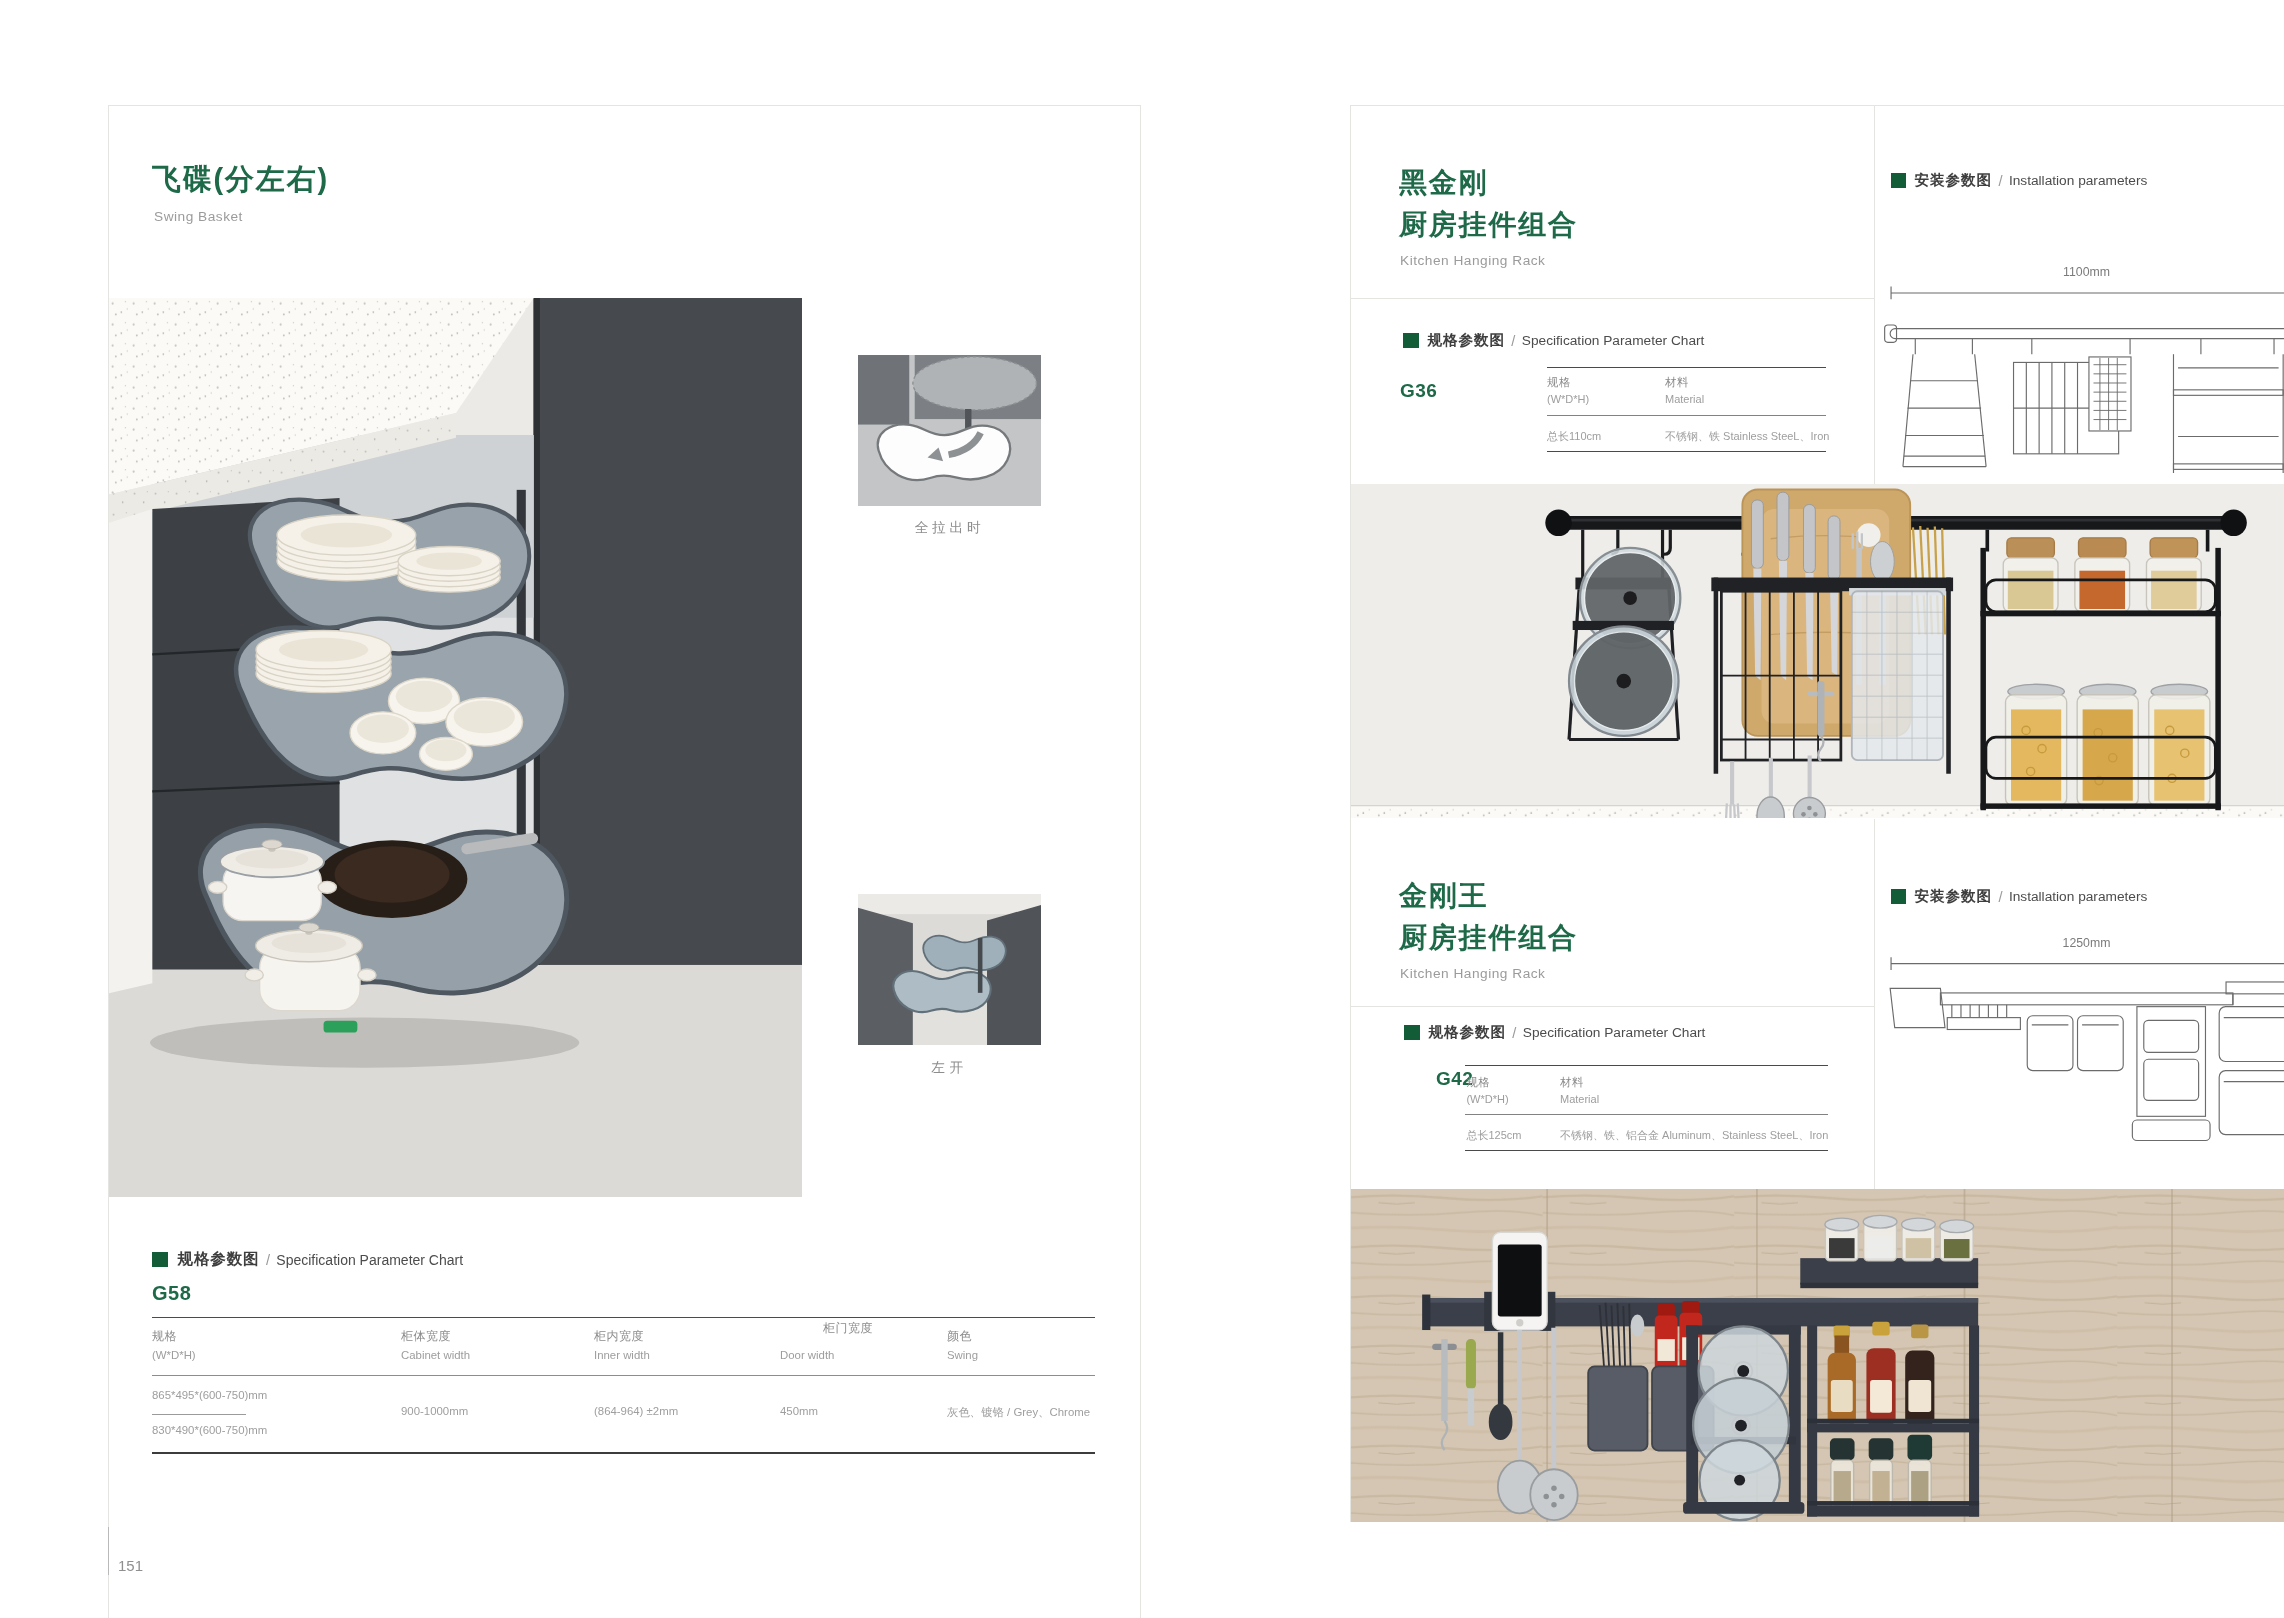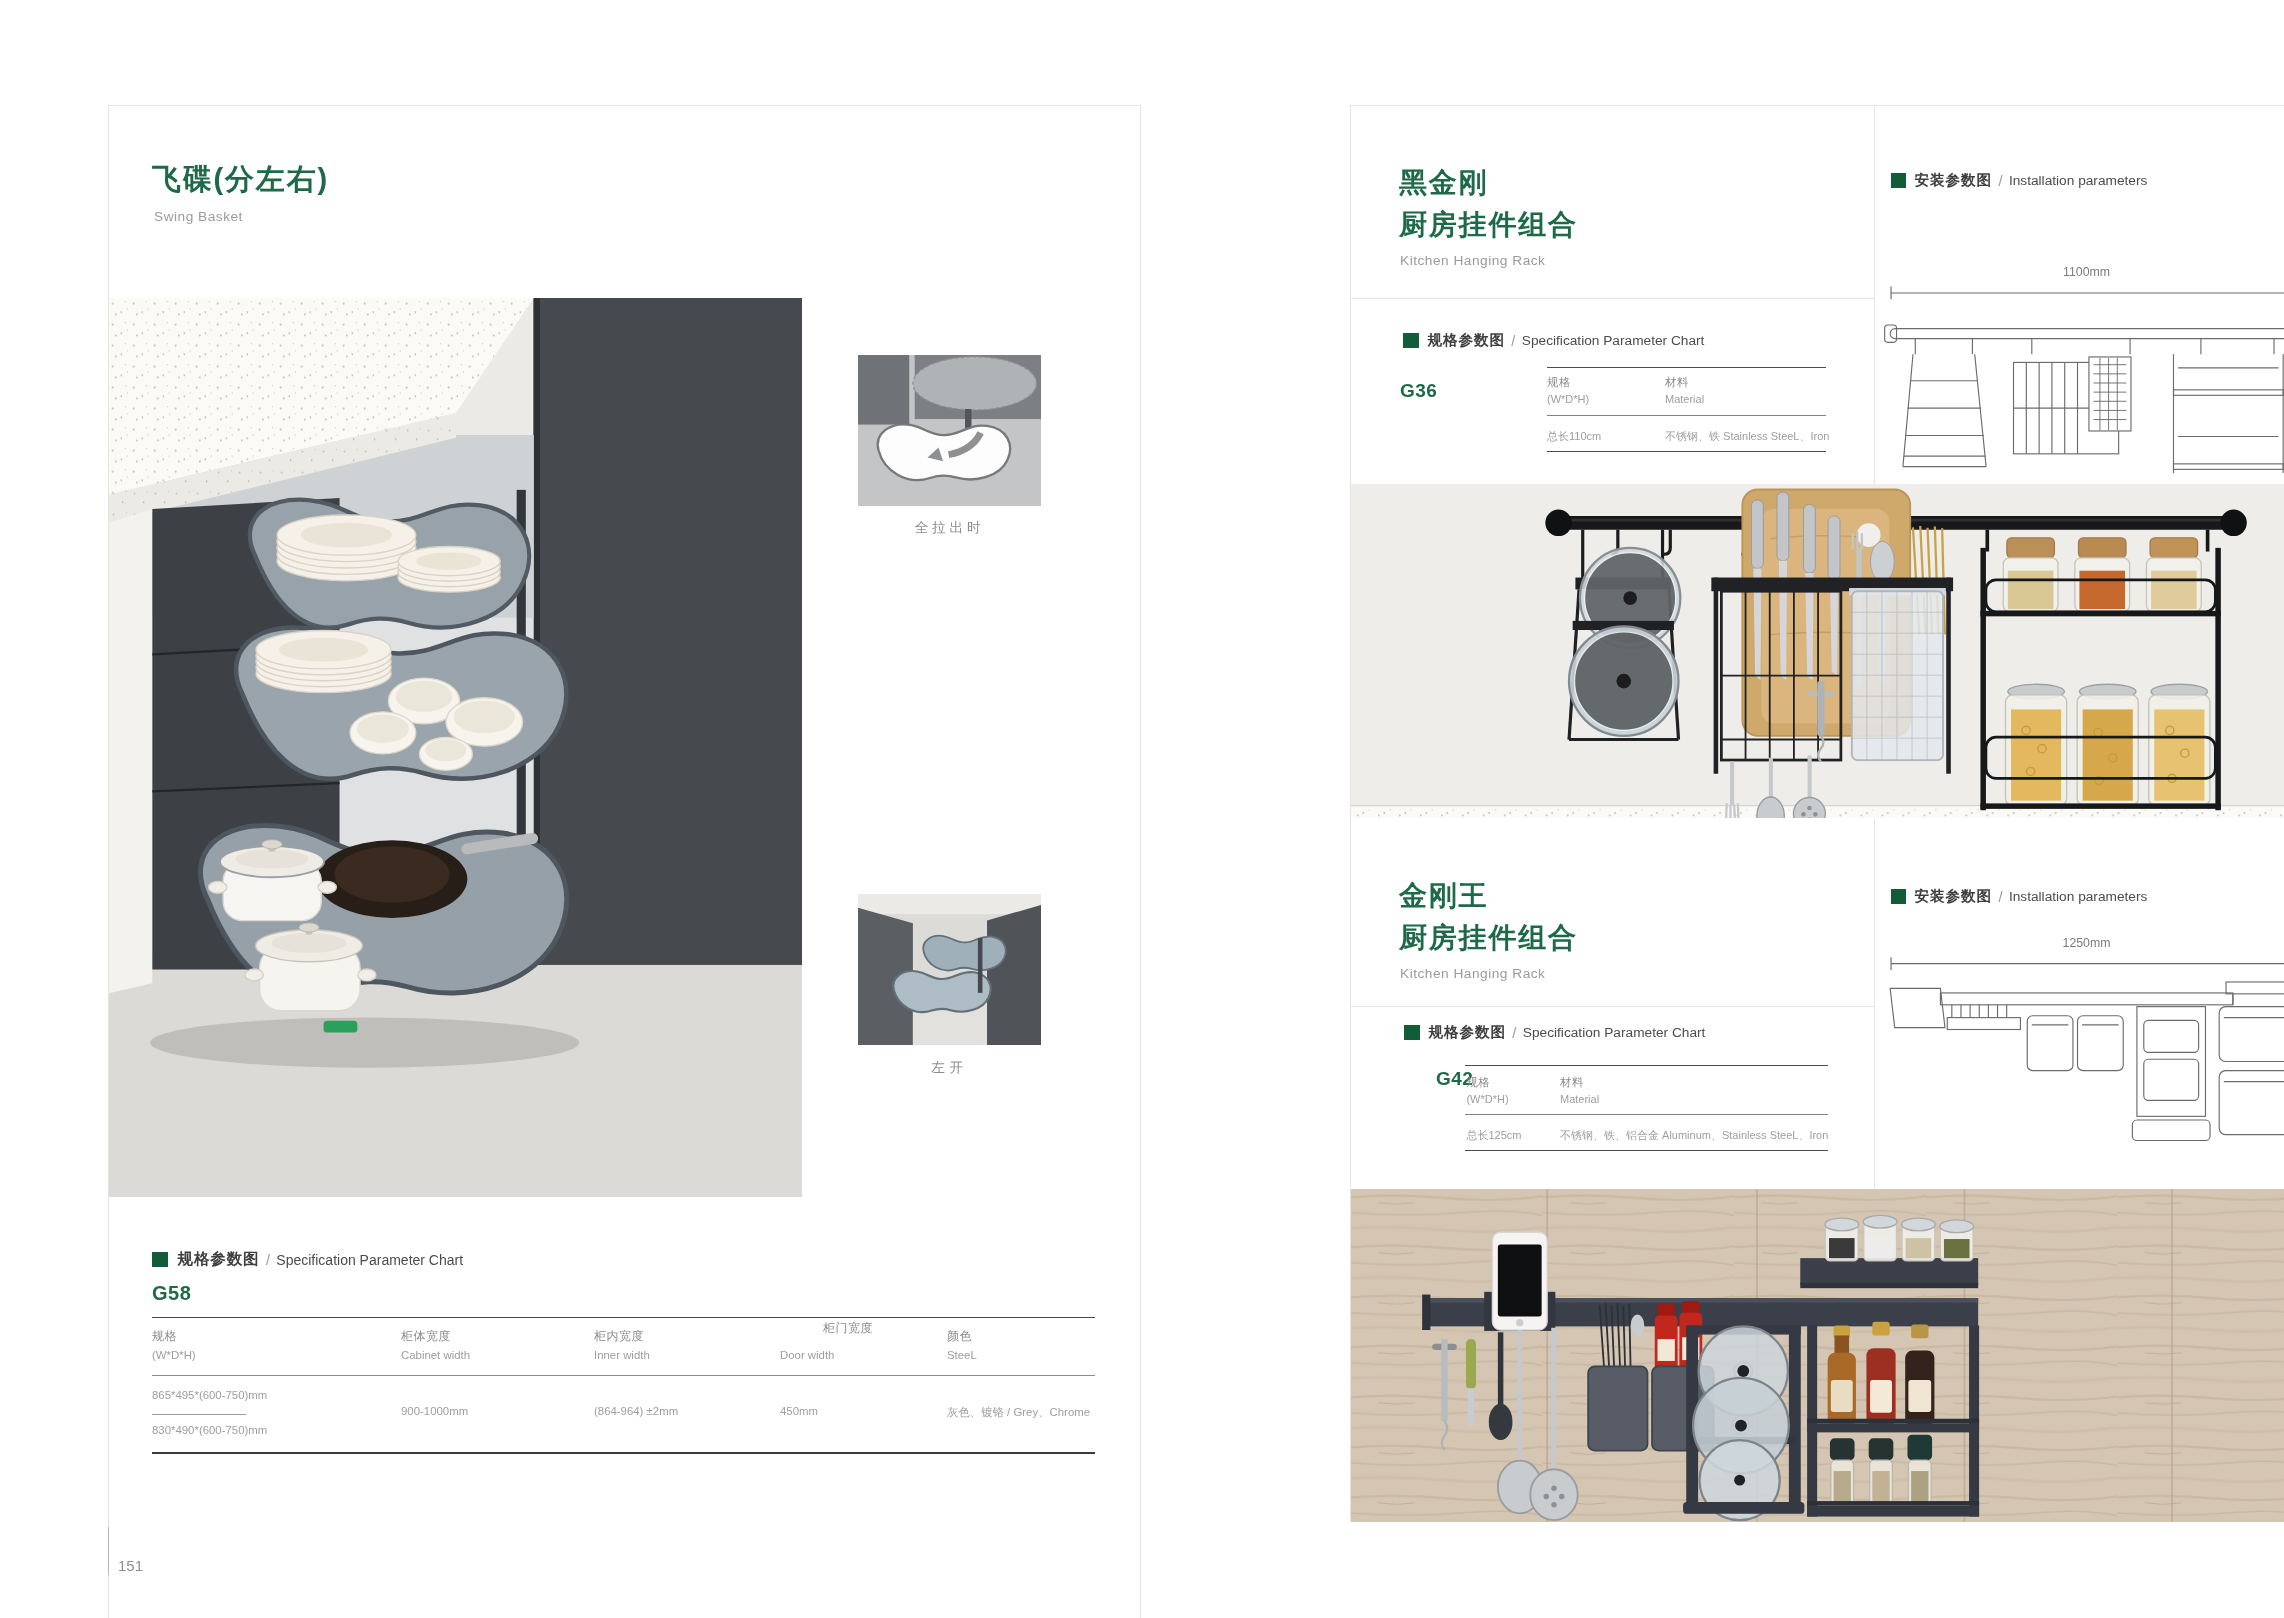--- a/index.html
+++ b/index.html
@@ -197,21 +197,21 @@
       <div class="rule" style="left:0;top:4.6px;width:100%;height:1.8px;background:#4b4b4b;"></div>
       <div class="abs th-zh" style="left:0;top:16.4px;">规格</div>
       <div class="abs th-en" style="left:0;top:37px;">(W*D*H)</div>
       <div class="abs th-zh" style="left:249px;top:16.4px;">柜体宽度</div>
       <div class="abs th-en" style="left:249px;top:37px;">Cabinet width</div>
       <div class="abs th-zh" style="left:442px;top:16.4px;">柜内宽度</div>
       <div class="abs th-en" style="left:442px;top:37px;">Inner width</div>
       <div class="abs th-zh" style="left:628px;top:8px;margin-left:43px;">柜门宽度</div>
       <div class="abs th-en" style="left:628px;top:37px;">Door width</div>
       <div class="abs th-zh" style="left:795px;top:16.4px;">颜色</div>
-      <div class="abs th-en" style="left:795px;top:37px;">SteeL</div>
+      <div class="abs th-en" style="left:795px;top:37px;">Swing</div>
       <div class="rule" style="left:0;top:63px;width:100%;height:1.4px;background:#8d8d8d;"></div>
       <div class="abs td" style="left:0;top:77px;">865*495*(600-750)mm</div>
       <div class="rule" style="left:0;top:102px;width:94px;height:0.9px;background:#9b9b9b;"></div>
       <div class="abs td" style="left:0;top:112px;">830*490*(600-750)mm</div>
       <div class="abs td" style="left:249px;top:93px;">900-1000mm</div>
       <div class="abs td" style="left:442px;top:93px;">(864-964) ±2mm</div>
       <div class="abs td" style="left:628px;top:93px;">450mm</div>
       <div class="abs td" style="left:795px;top:93px;">灰色、镀铬 / Grey、Chrome</div>
       <div class="rule" style="left:0;top:140px;width:100%;height:2.3px;background:#3c3c3c;"></div>
     </div>

